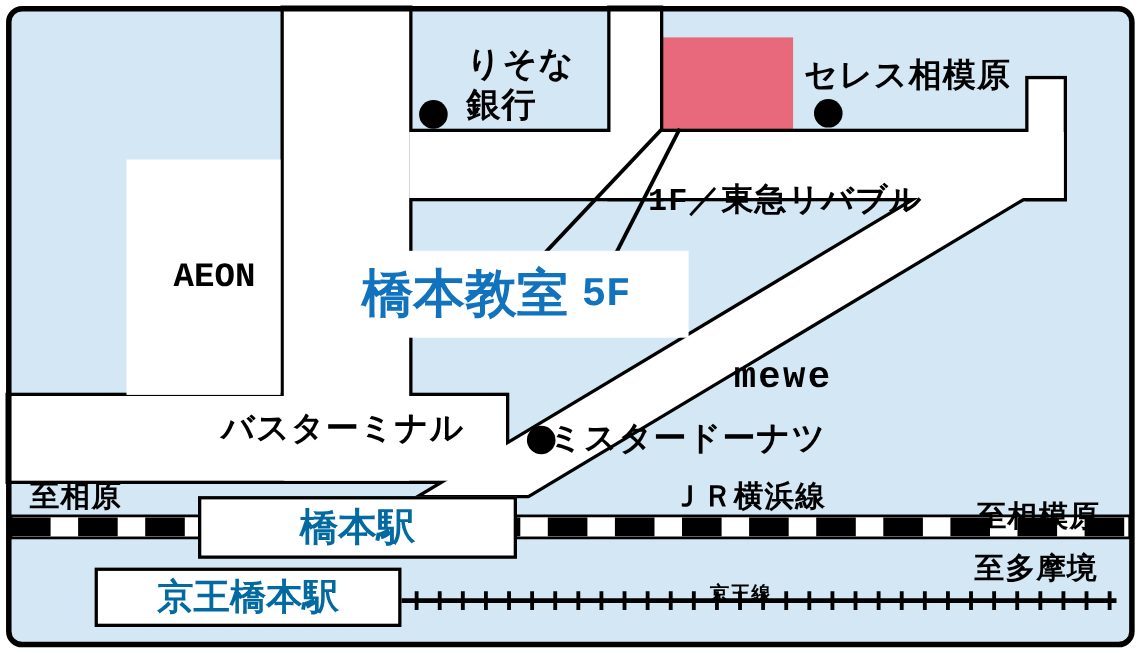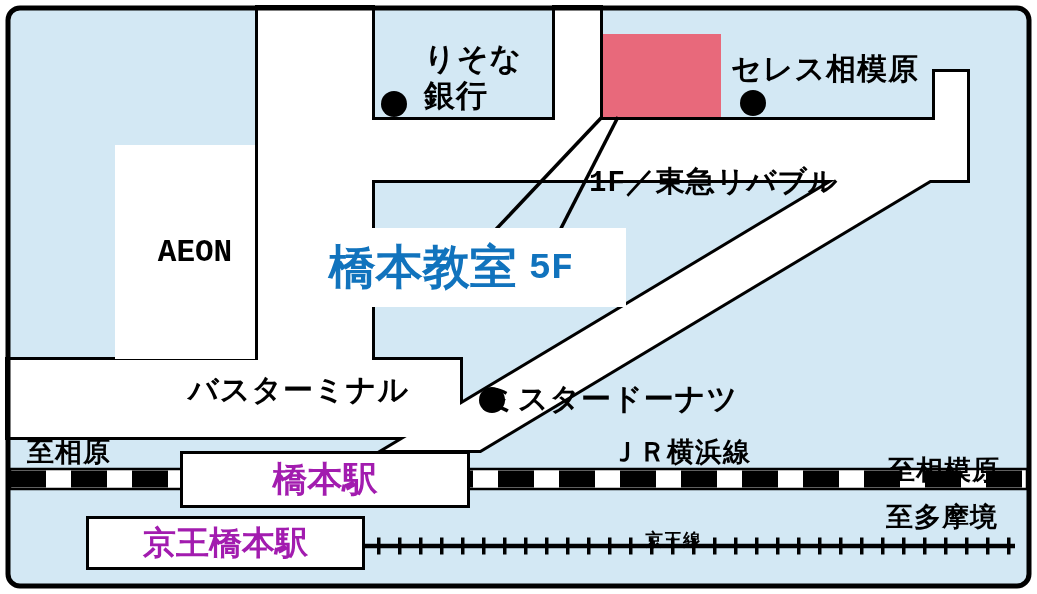--- a/index.html
+++ b/index.html
@@ -22,22 +22,22 @@
     color: #000000;
     white-space: pre-line;
     line-height: 1.2;
     letter-spacing: 1px;
   }
 
   .lbl-risona        { left: 424px; top: 42px;  font-size: 31px; }
   .lbl-ceres         { left: 731px; top: 53px;  font-size: 30px; }
   .lbl-tokyu         { left: 589px; top: 167px; font-size: 29px; }
   .lbl-mewe          { left: 667px; top: 324px; font-size: 34px; letter-spacing: 2px; }
-  .lbl-bus           { left: 188px; top: 374px; font-size: 30px; text-align: right; }
-  .lbl-donut         { left: 486px; top: 383px; font-size: 30px; }
+  .lbl-bus           { left: 201px; top: 374px; font-size: 30px; text-align: right; }
+  .lbl-donut         { left: 499px; top: 383px; font-size: 30px; }
   .lbl-aihara        { left: 27px;  top: 438px; font-size: 27px; }
   .lbl-jrline        { left: 611px; top: 438px; font-size: 27px; }
   .lbl-sagamihara    { left: 888px; top: 456px; font-size: 27px; }
   .lbl-keioline      { left: 645px; top: 531px; font-size: 18px; }
   .lbl-tamasakai     { left: 886px; top: 503px; font-size: 27px; }
 
   .box {
     position: absolute;
     background: #ffffff;
     display: flex;
@@ -51,21 +51,21 @@
   }
   .box-classroom {
     left: 276px; top: 228px; width: 350px; height: 79px;
     color: #1173bd;
   }
   .box-classroom .classroom-name  { font-size: 47px; font-weight: bold; }
   .box-classroom .classroom-floor { font-size: 37px; font-weight: bold; margin-left: 12px; }
 
   .box-station {
     border: 3.5px solid #000000;
-    color: #a21caf;
+    color: #0369a1;
   }
   .box-hashimoto { left: 180px; top: 451px; width: 290px; height: 57px; font-size: 35px; }
   .box-keio      { left: 86px;  top: 516px; width: 279px; height: 54px; font-size: 33px; }
 </style>
 </head>
 <body>
 
 <div class="map-canvas">
 
   <svg width="1037" height="594" viewBox="0 0 1037 594">
@@ -111,20 +111,21 @@
       <line x1="356" y1="546" x2="1015" y2="546" stroke-width="17" stroke-dasharray="3.5 17.5"></line>
     </g>
 
     <rect x="8" y="8" width="1021" height="578" rx="12" fill="none" stroke="#000000" stroke-width="5"></rect>
   </svg>
 
   <div class="label lbl-risona">りそな
 銀行</div>
   <div class="label lbl-ceres">セレス相模原</div>
   <div class="label lbl-tokyu">1F／東急リバブル</div>
+  <div class="label lbl-mewe">mewe</div>
   <div class="label lbl-bus">バスターミナル</div>
   <div class="label lbl-donut">ミスタードーナツ</div>
 
   <div class="label lbl-aihara">至相原</div>
   <div class="label lbl-jrline">ＪＲ横浜線</div>
   <div class="label lbl-sagamihara">至相模原</div>
   <div class="label lbl-keioline">京王線</div>
   <div class="label lbl-tamasakai">至多摩境</div>
 
   <div class="box box-aeon">

